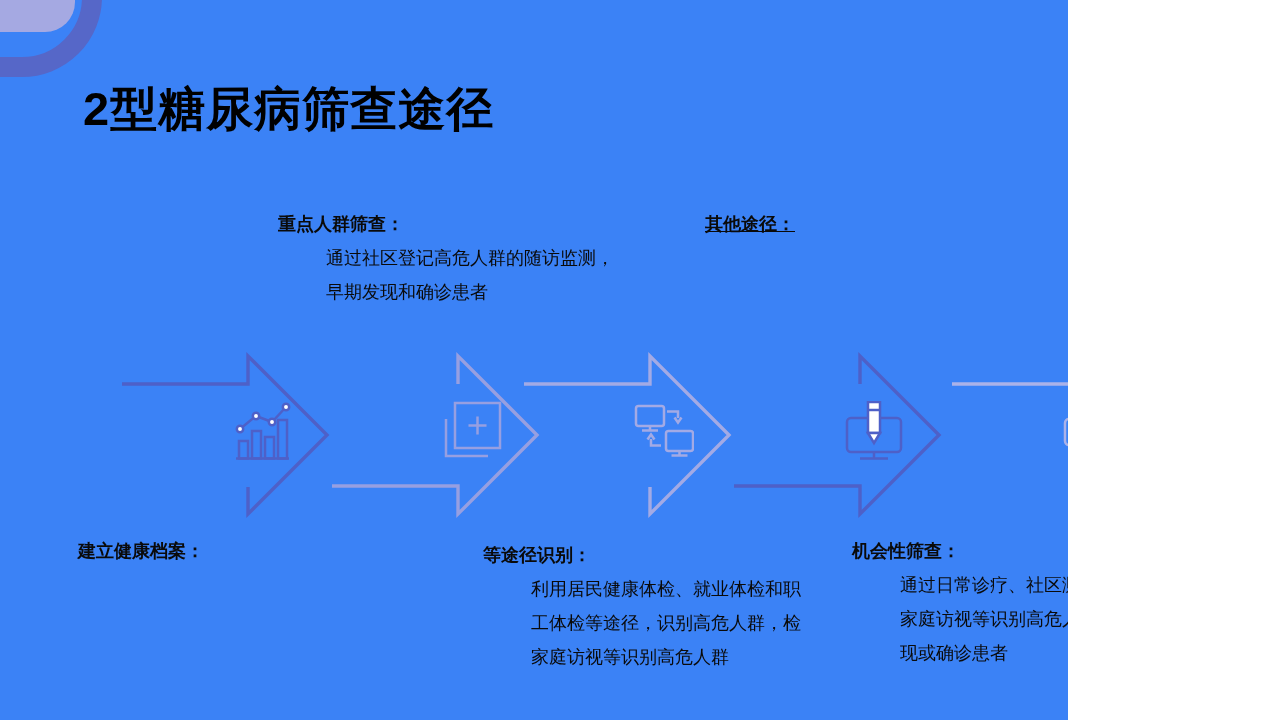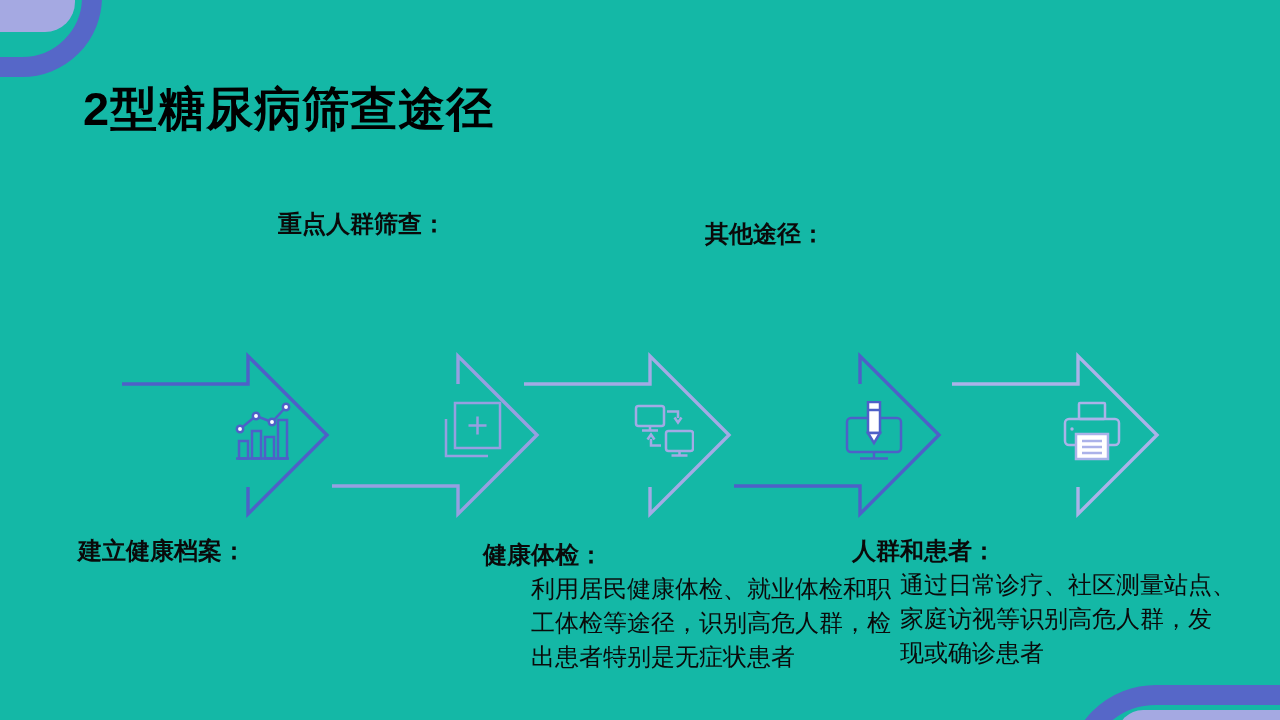--- a/index.html
+++ b/index.html
@@ -1,17 +1,17 @@
 <!DOCTYPE html>
 <html style="--accent-blue: #5667c8; --accent-purple: #a5a9e2;"><head>
 <meta charset="utf-8">
 <style>
   html,body{margin:0;padding:0;background:#ffffff;}
   .slide{
-    position:relative;width:1280px;height:720px;background:#14b8a6;
+    position:relative;width:1068px;height:720px;background:#3b82f6;
     overflow:hidden;font-family:"Liberation Sans",sans-serif;color:#000;
   }
   
   .deco-tl-band{
     position:absolute;left:-80px;top:-80px;width:182px;height:157px;
     border:20px solid var(--accent-blue,#5667c8);
     border-bottom-right-radius:80px;box-sizing:border-box;
   }
   .deco-tl-fill{
     position:absolute;left:-30px;top:-30px;width:105px;height:62px;
@@ -28,27 +28,27 @@
     background:var(--accent-purple,#a5a9e2);
     border-top-left-radius:26px;
   }
   
   .title{
     position:absolute;left:83px;top:50px;
     font-size:47px;font-weight:800;line-height:1.2;color:#000;
     letter-spacing:1px;white-space:nowrap;
   }
   
-  .block{position:absolute;width:440px;font-size:24px;line-height:34px;color:#0a0a0a;}
+  .block{position:absolute;width:440px;font-size:18px;line-height:34px;color:#0a0a0a;}
   .block .heading{font-weight:bold;}
   .block .body{margin-left:48px;white-space:pre-line;}
   .tb-1{left:78px;top:534px;}
   .tb-2{left:278px;top:207px;}
   .tb-3{left:483px;top:538px;}
-  .tb-4{left:705px;top:217px;}
+  .tb-4{left:705px;top:207px;text-decoration:underline;}
   .tb-5{left:852px;top:534px;width:428px;}
   
   .arrows-layer{position:absolute;left:0;top:0;pointer-events:none;}
 </style>
 </head>
 <body>
 
 <div class="slide">
 
   <div class="deco-tl-fill"></div>
@@ -122,30 +122,32 @@
       <use href="#monitor-edit-icon" xlink:href="#monitor-edit-icon" x="844" y="401" width="60" height="60" color="#4e60c8"></use>
       <path d="M 952 384 H 1078 V 356 L 1157 435 L 1078 514 V 487" fill="none" stroke="#abb2e9" stroke-width="3.4" stroke-miterlimit="10"></path>
       <use href="#printer-icon" xlink:href="#printer-icon" x="1062" y="401" width="60" height="60" color="#abb2e9"></use>
     </svg>
 
   <div class="block tb-1">
     <div class="heading">建立健康档案：</div>
   </div>
   <div class="block tb-2">
     <div class="heading">重点人群筛查：</div>
+    <div class="body">通过社区登记高危人群的随访监测，
+早期发现和确诊患者</div>
   </div>
   <div class="block tb-3">
-    <div class="heading">健康体检：</div>
+    <div class="heading">等途径识别：</div>
     <div class="body">利用居民健康体检、就业体检和职
 工体检等途径，识别高危人群，检
-出患者特别是无症状患者</div>
+家庭访视等识别高危人群</div>
   </div>
   <div class="block tb-4">
     <div class="heading">其他途径：</div>
   </div>
   <div class="block tb-5">
-    <div class="heading">人群和患者：</div>
+    <div class="heading">机会性筛查：</div>
     <div class="body">通过日常诊疗、社区测量站点、
 家庭访视等识别高危人群，发
 现或确诊患者</div>
   </div>
 
 </div>
 
 </body></html>

